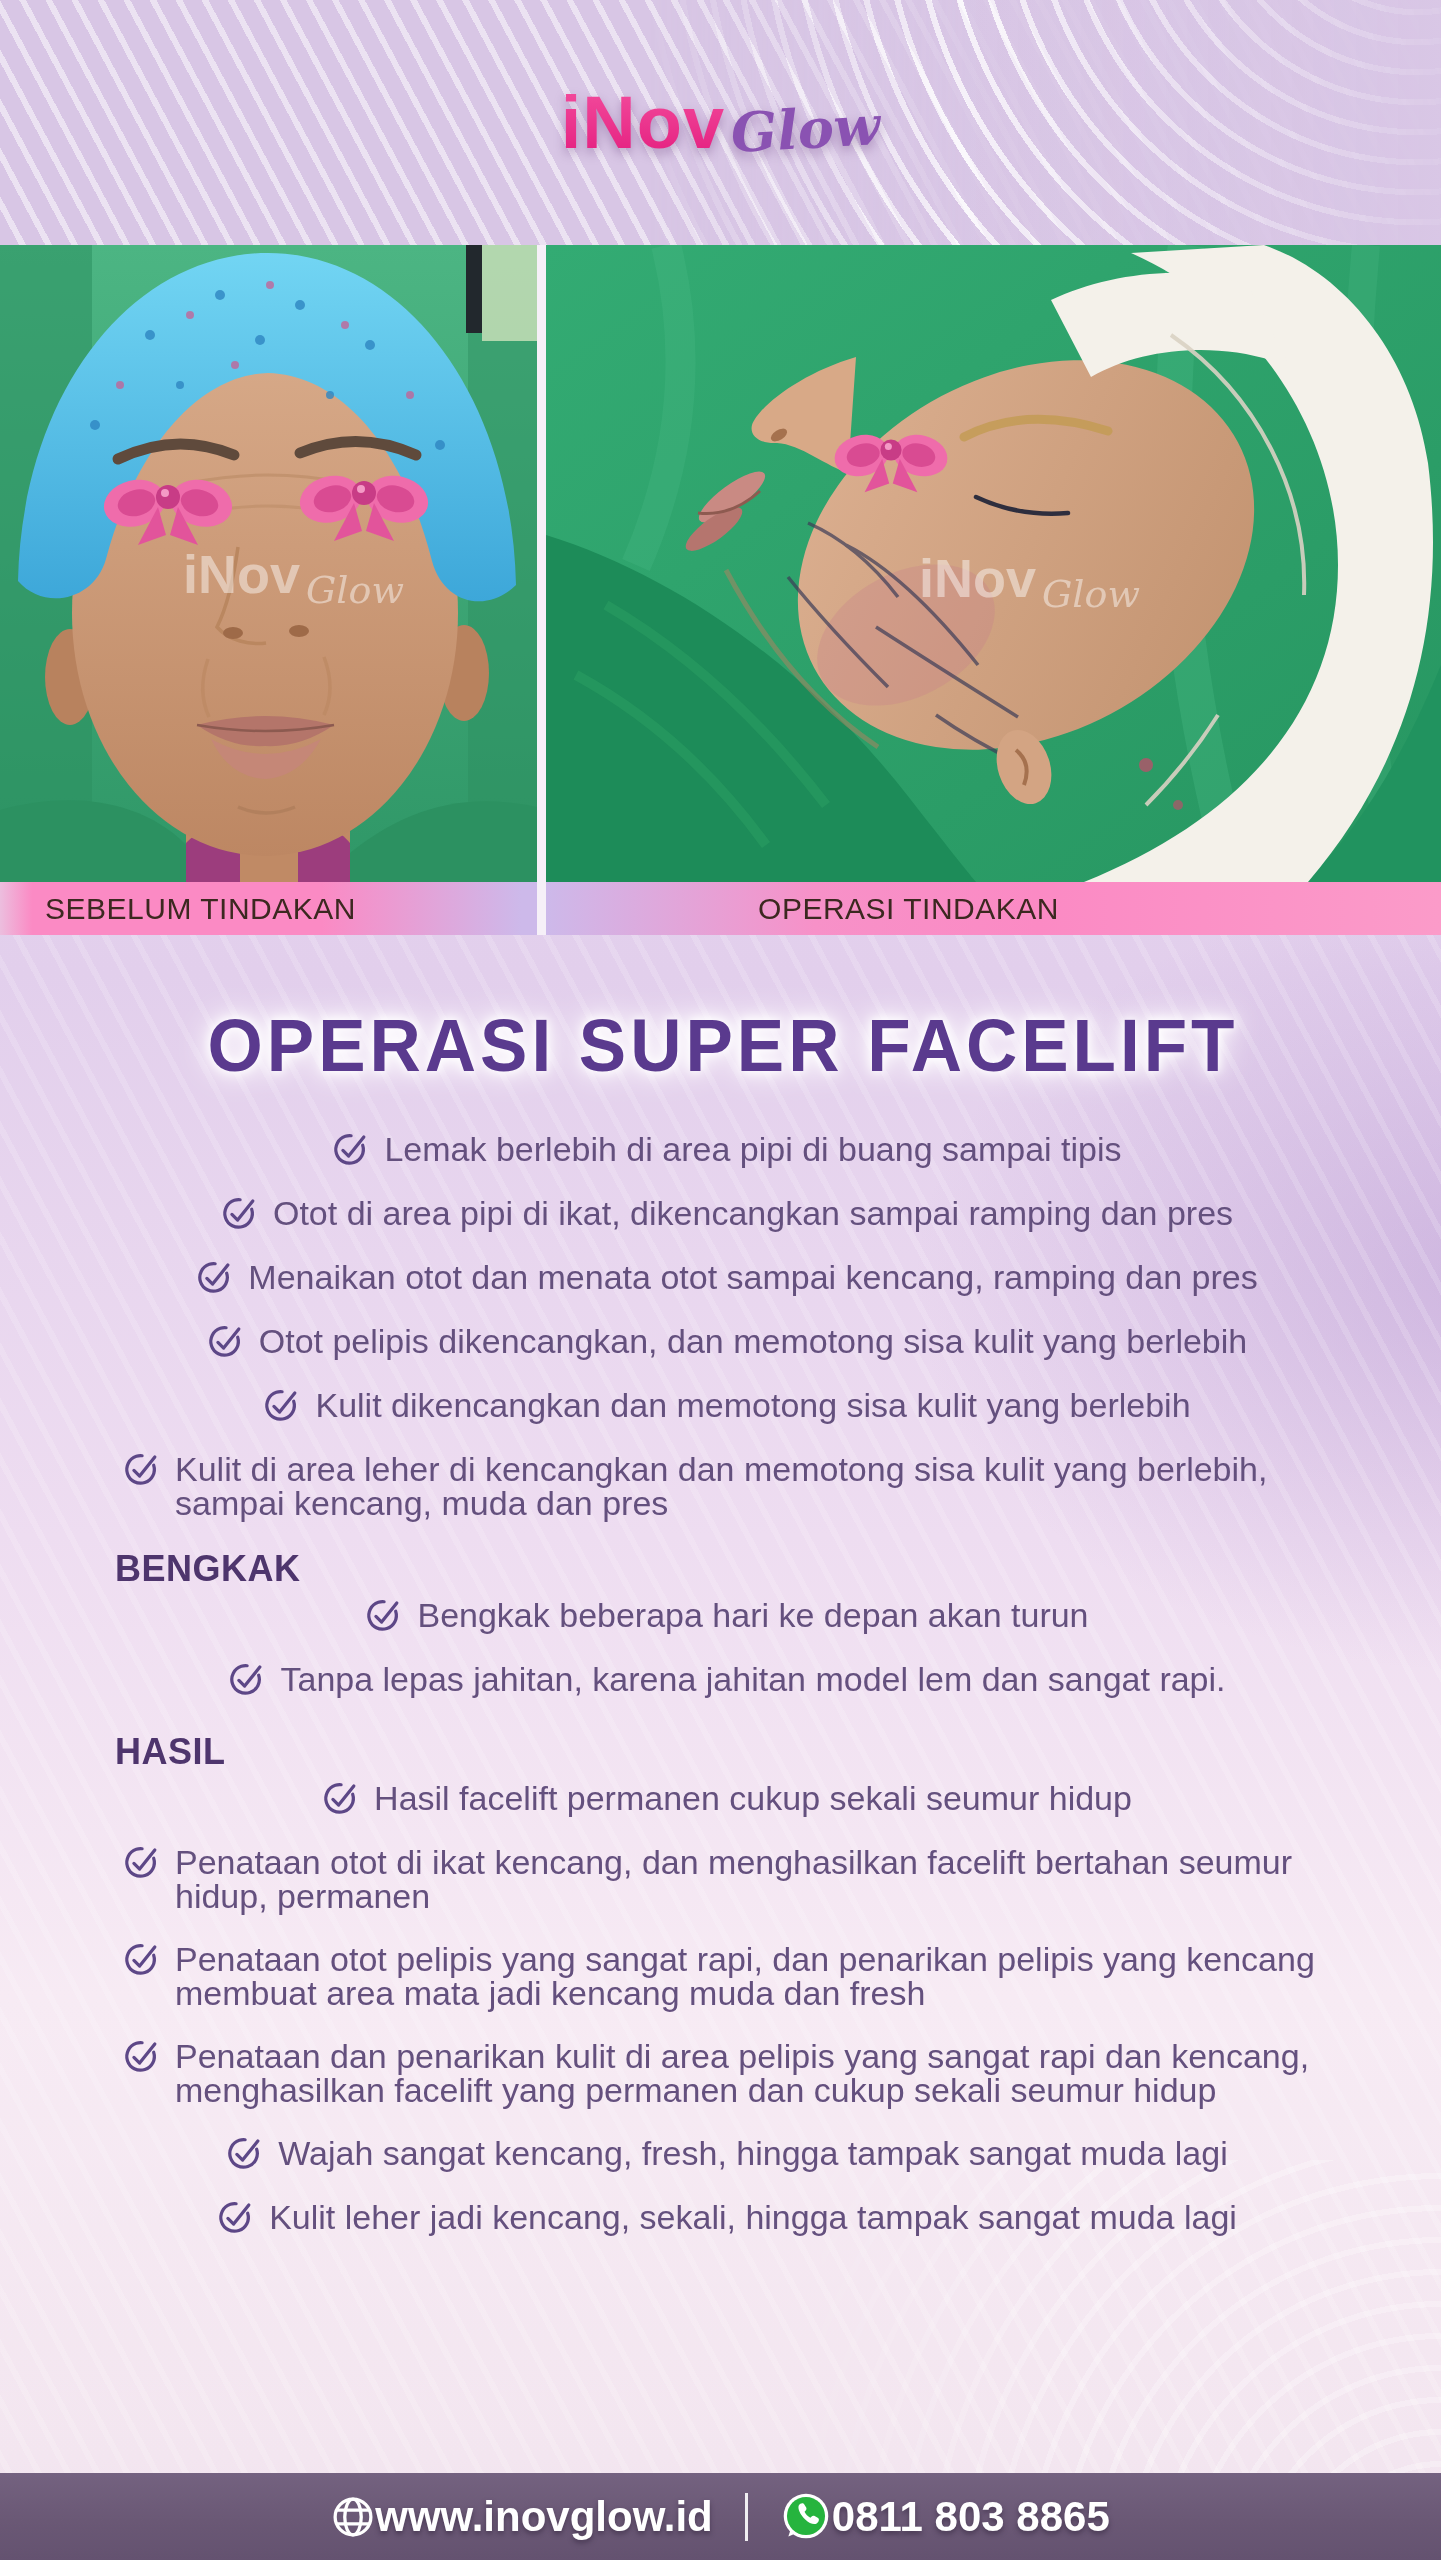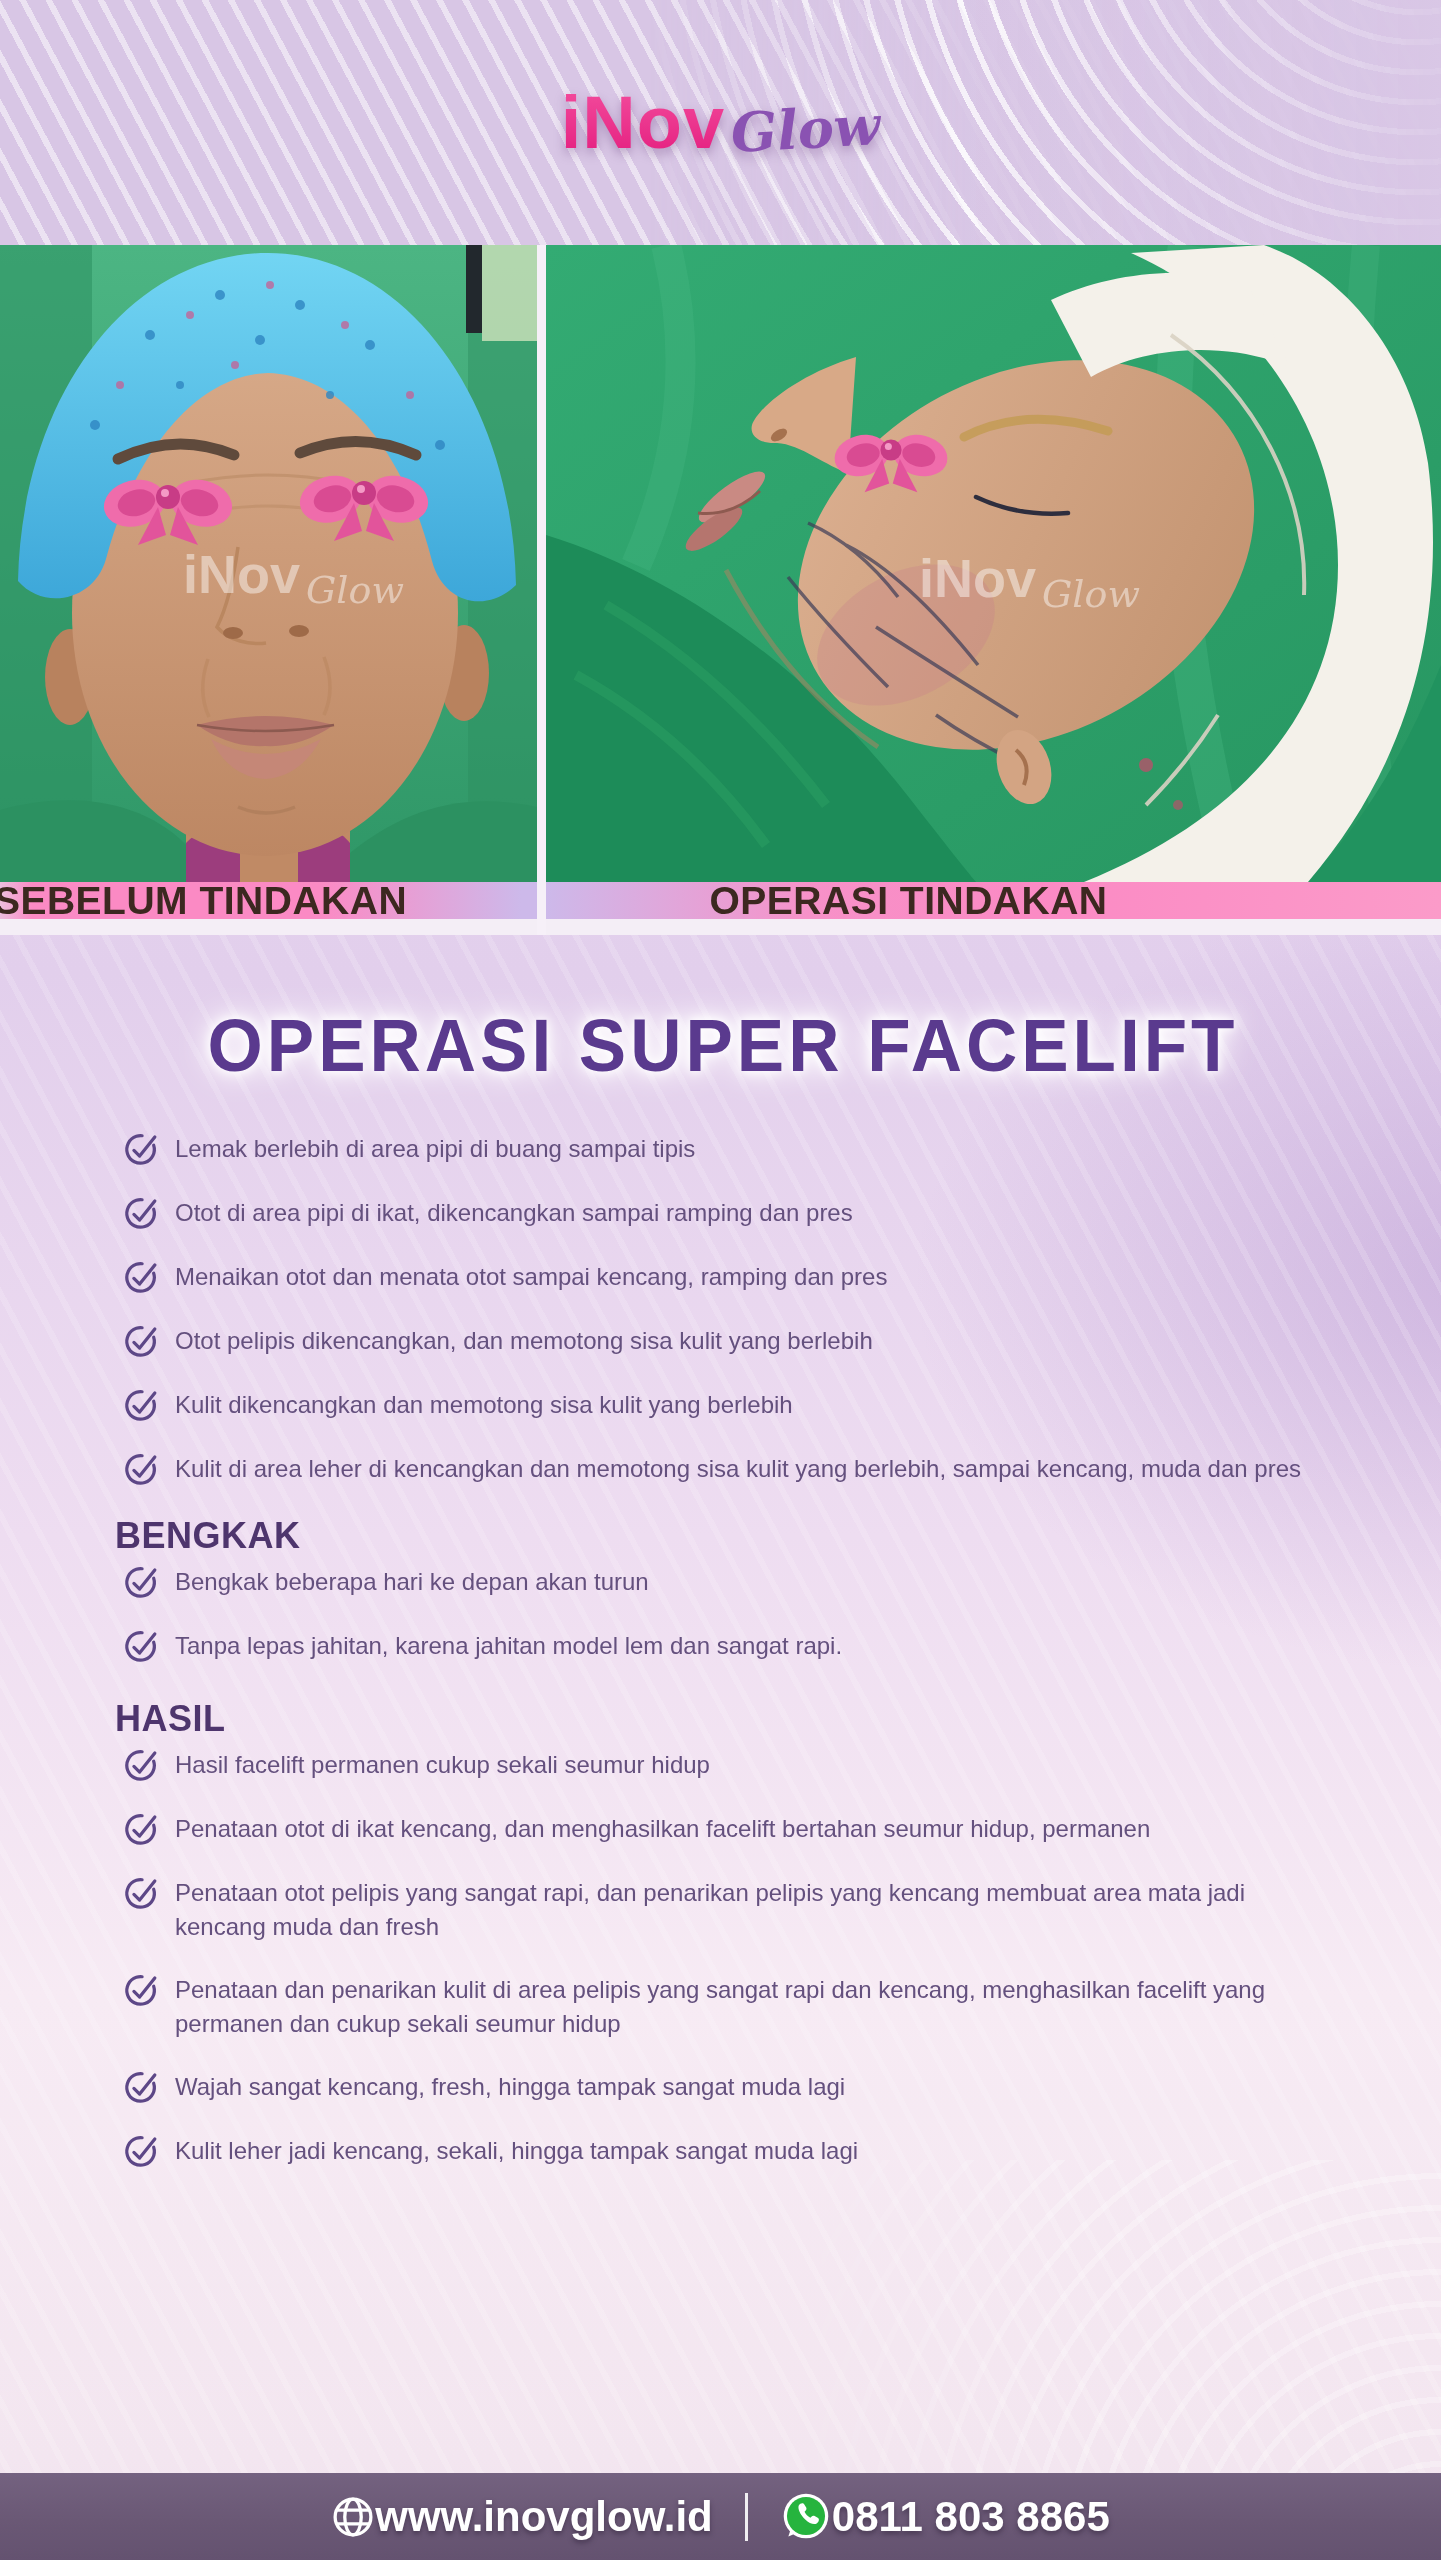--- a/index.html
+++ b/index.html
@@ -49,38 +49,38 @@
   }
 
   
   .photos { position: relative; z-index: 1; display: flex; height: 690px; background: #f4eef6; }
   .photo { display: flex; flex-direction: column; }
   .photo-before { width: 537px; }
   .photo-gap { width: 9px; background: #f6f0f8; }
   .photo-after { flex: 1; }
   .photo-img { display: block; width: 100%; height: 637px; }
   .photo-label {
-    height: 37px; display: flex; align-items: center; justify-content: center;
-    font-size: 39px; font-weight: bold; color: #3c2820; letter-spacing: 0.5px;
+    height: 53px; display: flex; align-items: center; justify-content: center;
+    font-size: 30px; font-weight: normal; color: #3c2820; letter-spacing: 0.5px;
   }
   .label-before { background: linear-gradient(90deg, #ecbede 0%, #fb8ac4 6%, #fb8ac4 60%, #cdb9ea 97%); }
   .label-before span { transform: translateX(-68px); }
   .label-after { background: linear-gradient(90deg, #cdb9ea 0%, #f791c8 30%, #fb8ac4 55%, #fb9bc9 100%); }
   .label-after span { transform: translateX(-85px); }
 
   
   .content { position: relative; z-index: 1; padding: 70px 110px 0 115px; color: #64507e; }
   .title {
     margin: 0; text-align: center; font-size: 71px; font-weight: bold; letter-spacing: 4px;
     color: #5a3a8e; transform: scale(1, 1.05);
     text-shadow: 0 0 8px #fff, 0 0 16px #fff, 0 0 26px rgba(255,255,255,0.95), 0 0 40px rgba(255,255,255,0.8);
   }
   ul.checklist { list-style: none; margin: 46px 0 0; padding: 0; }
   ul.checklist.tight { margin-top: 0; }
-  .checklist li { display: flex; gap: 14px; font-size: 24px; line-height: 34px; margin-bottom: 29px; padding-left: 8px; }
+  .checklist li { display: flex; gap: 14px; font-size: 34px; line-height: 34px; margin-bottom: 29px; padding-left: 8px; justify-content: center; }
   .check-icon { flex: 0 0 38px; width: 38px; height: 38px; margin-top: -3px; }
   .check-icon circle, .check-icon path { stroke: #5d4787; }
   .section-heading { font-size: 36px; line-height: 38px; font-weight: bold; color: #4e356d; letter-spacing: 0.5px; margin: 30px 0 10px; }
   .section-heading.hasil { margin-top: 36px; }
 
   
   .footer {
     position: absolute; left: 0; bottom: 0; width: 100%; height: 87px; z-index: 2;
     background: linear-gradient(180deg, #746280 0%, #6a5875 55%, #645270 100%);
     display: flex; align-items: center; justify-content: center; gap: 22px; color: #fff;

